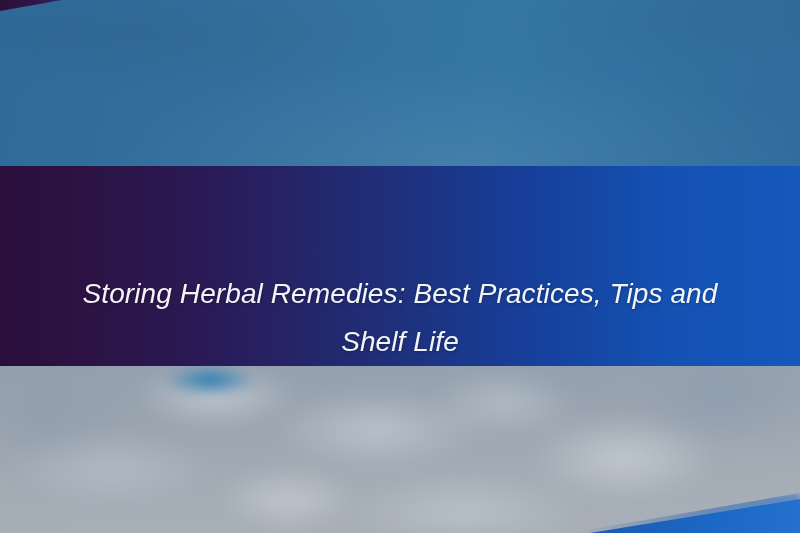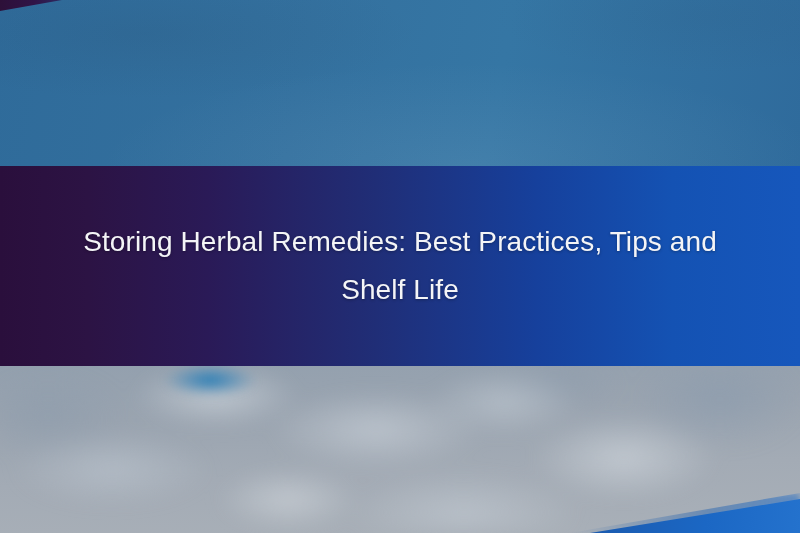--- a/index.html
+++ b/index.html
@@ -122,22 +122,23 @@
     height: 200px;
     background: linear-gradient(90deg,
       #2a0f3c 0%,
       #2c1344 11%,
       #2a1a57 26%,
       #202e77 47%,
       #16409c 67%,
       #1452b3 84%,
       #1657bc 100%);
     display: flex;
-    align-items: center;
+    align-items: flex-end;
     justify-content: center;
+    font-style: italic;
   }
 
   .title {
     margin: 0;
     width: 700px;
     text-align: center;
     color: #f4f5f7;
     font-family: "Liberation Sans", sans-serif;
     font-weight: 400;
     font-size: 28px;

